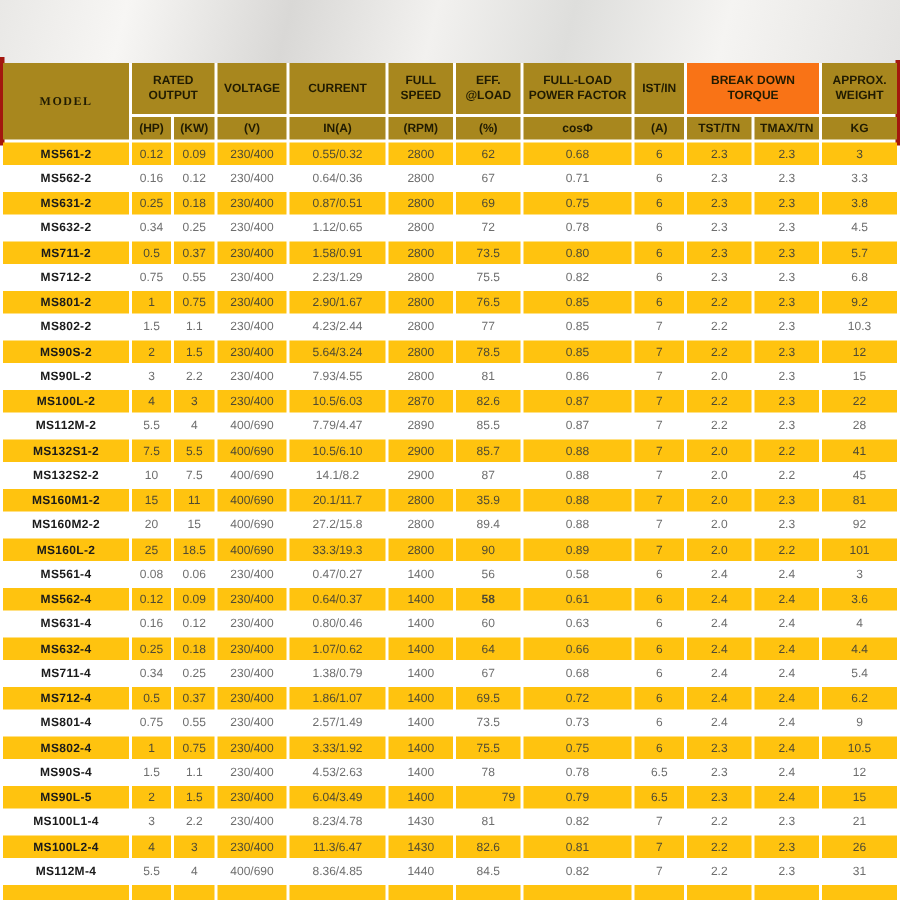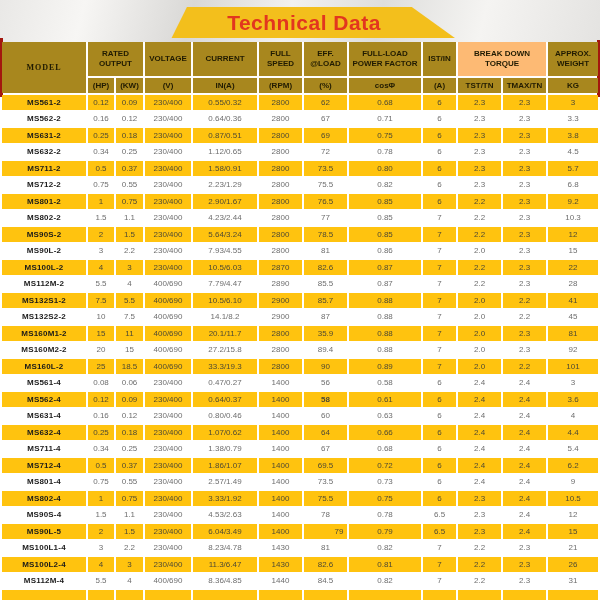--- a/index.html
+++ b/index.html
@@ -51,23 +51,20 @@
   tbody tr{height:14.5px;}
   tbody td{font-size:8px;}
   tbody td.model-cell{font-weight:bold;font-size:8px;letter-spacing:.2px;}
 </style>
 </head>
 <body>
 
 <div id="page">
   <div class="marble"></div>
 
-  <div class="banner" style="background: rgb(243, 191, 28);">
-    <span class="banner-title" style="color: rgb(226, 54, 31);">Technical Data</span>
-  </div>
 
   <div class="accent-left" style="background: rgb(163, 23, 14);"></div>
   <div class="accent-right" style="background: rgb(163, 23, 14);"></div>
 
   <table class="tech">
     <colgroup>
       <col style="width:84px">
         <col style="width:26px">
         <col style="width:27px">
       <col style="width:46px">
@@ -83,21 +80,21 @@
     <thead>
       <tr class="head-main">
         <th rowspan="2" class="model-head" style="background: rgb(168, 135, 30); color: rgb(32, 27, 2);">MODEL</th>
         <th colspan="2" style="background: rgb(168, 135, 30); color: rgb(32, 27, 2);">RATED OUTPUT</th>
         <th style="background: rgb(168, 135, 30); color: rgb(32, 27, 2);">VOLTAGE</th>
         <th style="background: rgb(168, 135, 30); color: rgb(32, 27, 2);">CURRENT</th>
         <th style="background: rgb(168, 135, 30); color: rgb(32, 27, 2);">FULL SPEED</th>
         <th style="background: rgb(168, 135, 30); color: rgb(32, 27, 2);">EFF. @LOAD</th>
         <th style="background: rgb(168, 135, 30); color: rgb(32, 27, 2);">FULL-LOAD POWER FACTOR</th>
         <th style="background: rgb(168, 135, 30); color: rgb(32, 27, 2);">IST/IN</th>
-        <th colspan="2" style="background: #fdba74; color: rgb(32, 27, 2); margin-left: 37px;">BREAK DOWN TORQUE</th>
+        <th colspan="2" style="background: #f97316; color: rgb(32, 27, 2); margin-left: 37px;">BREAK DOWN TORQUE</th>
         <th style="background: rgb(168, 135, 30); color: rgb(32, 27, 2);">APPROX. WEIGHT</th>
       </tr>
       <tr class="head-sub">
         <th style="background: rgb(168, 135, 30); color: rgb(32, 27, 2);">(HP)</th>
         <th style="background: rgb(168, 135, 30); color: rgb(32, 27, 2);">(KW)</th>
         <th style="background: rgb(168, 135, 30); color: rgb(32, 27, 2);">(V)</th>
         <th style="background: rgb(168, 135, 30); color: rgb(32, 27, 2);">IN(A)</th>
         <th style="background: rgb(168, 135, 30); color: rgb(32, 27, 2);">(RPM)</th>
         <th style="background: rgb(168, 135, 30); color: rgb(32, 27, 2);">(%)</th>
         <th style="background: rgb(168, 135, 30); color: rgb(32, 27, 2);">cosΦ</th>

